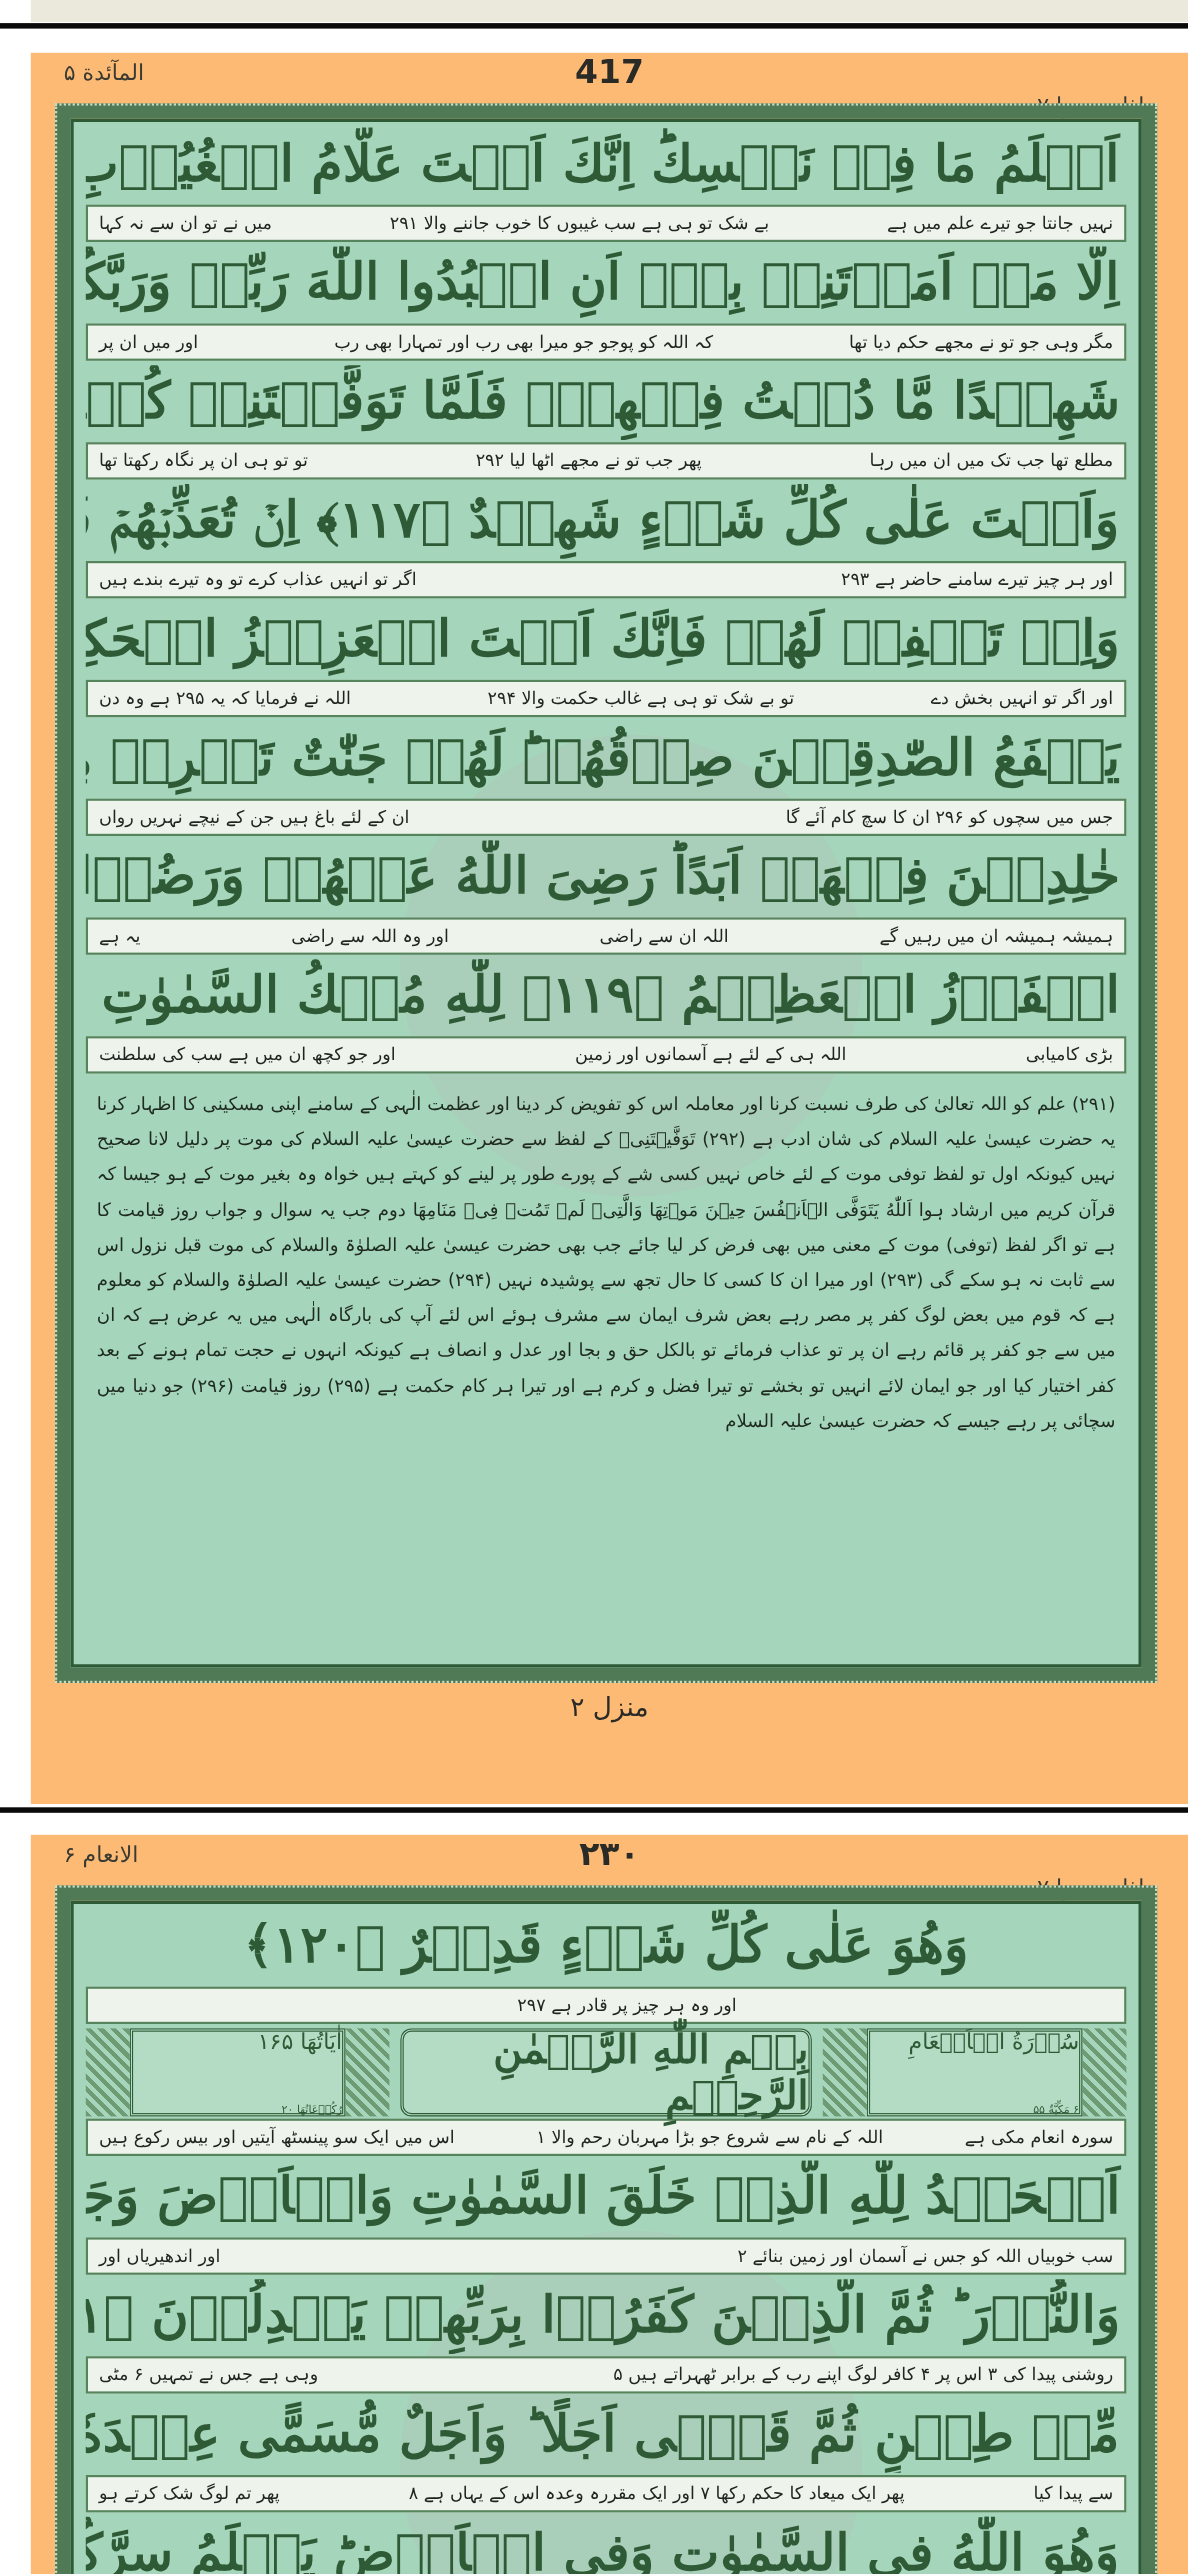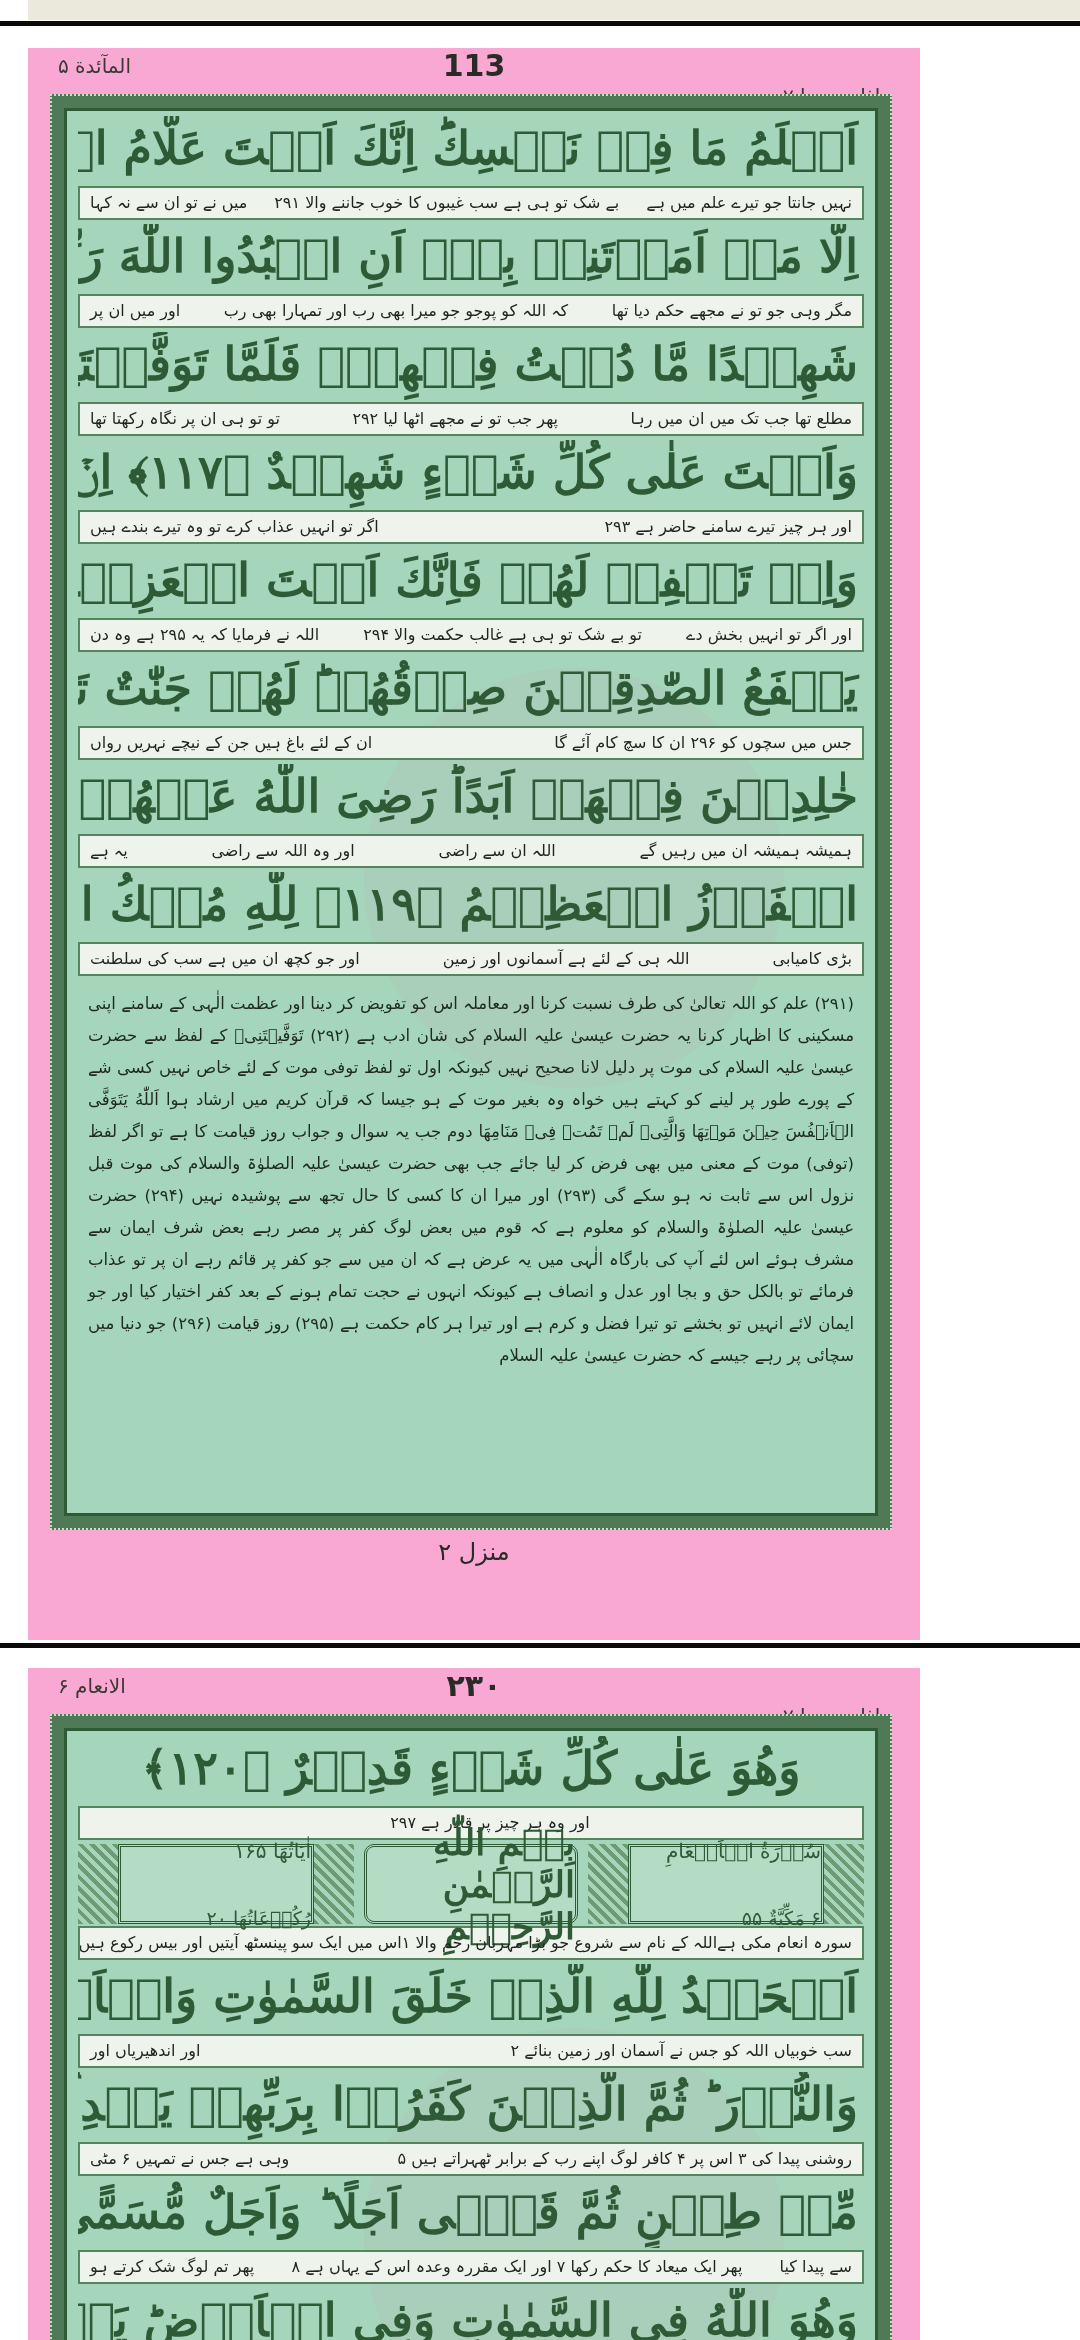--- a/index.html
+++ b/index.html
@@ -1,52 +1,52 @@
 <!DOCTYPE html>
 <html><head>
 <meta charset="utf-8">
 <style>
   html,body{margin:0;padding:0;}
   body{width:1080px;height:2340px;overflow:hidden;background:#ffffff;position:relative;font-family:"DejaVu Sans",sans-serif;}
   .prev-sliver{position:absolute;left:28px;top:0;width:1052px;height:20px;background:#ebe9dc;}
   .divider{position:absolute;left:0;width:1080px;height:5px;background:#0a0a0a;}
-  .page{position:absolute;left:28px;width:892px;background:#f9a8d4;}
+  .page{position:absolute;left:28px;width:1052px;background:#fdba74;}
   .page-head{position:absolute;left:0;right:0;top:0;height:40px;color:#3a3a32;}
   .ph-left{position:absolute;left:30px;top:6px;font-size:20px;}
   .ph-center{position:absolute;left:0;right:0;top:0;text-align:center;font-size:30px;font-weight:bold;color:#2a2a26;}
   .ph-right{position:absolute;right:30px;top:8px;font-size:20px;margin-top:28px;}
   .frame{position:absolute;left:22px;right:28px;border:14px solid #4f7a55;
     background:#a5d6bb;box-shadow:inset 0 0 0 3px #2e5a36;
     background-clip:padding-box;}
   .frame::before{content:"";position:absolute;inset:-14px;border:2px dotted #c8dcc8;pointer-events:none;}
   .inner{position:absolute;left:14px;right:14px;top:8px;bottom:8px;}
   .ayah{direction:rtl;text-align:justify;text-align-last:justify;font-family:"DejaVu Serif",serif;
     font-size:46px;font-weight:bold;color:#2f5a36;line-height:64px;height:68px;white-space:nowrap;overflow:hidden;padding:0 6px;}
   .trans{direction:rtl;background:#eef3ec;border:2px solid #56845c;height:30px;line-height:30px;font-size:16px;color:#1f241f;
     white-space:nowrap;overflow:hidden;padding:0 10px;display:flex;justify-content:space-between;margin:2px 0 4px 0;}
   .tafsir{direction:rtl;font-size:16.5px;line-height:32px;color:#1f2a1f;padding:8px 10px 0 10px;text-align:justify;}
   .page-foot{position:absolute;left:0;right:0;text-align:center;font-size:24px;color:#2a2a26;}
   .surah-band{direction:rtl;display:flex;height:80px;margin:4px 0 0 0;align-items:stretch;}
   .sb-box{border:3px double #2e5a36;background:#b4dcc4;display:flex;flex-direction:column;align-items:flex-start;justify-content:center;color:#2f5a36;font-family:"DejaVu Serif",serif;}
   .sb-side{width:190px;font-size:20px;}
   .sb-orn{width:40px;background:repeating-linear-gradient(45deg,#6e9a74 0 4px,#a5d6bb 4px 8px);}
   .sb-mid{flex:1;font-size:36px;font-weight:bold;border-radius:10px;margin:0 10px;}
-  .sb-small{font-size:19px;margin-top:44px;}
+  .sb-small{font-size:10px;margin-top:44px;}
   .watermark{position:absolute;left:300px;width:420px;height:420px;border-radius:50%;background:rgba(200,150,170,0.12);pointer-events:none;}
 </style>
 </head>
 <body>
 
 <div class="prev-sliver"></div>
 <div class="divider" style="top:21px"></div>
 
 <section class="page" style="top:48px;height:1592px;">
   <div class="page-head">
     <span class="ph-left">المآئدة ۵</span>
-    <div class="ph-center">113</div>
+    <div class="ph-center">417</div>
     <span class="ph-right">واذا سمعوا ۷</span>
   </div>
   <div class="frame" style="top:46px;height:1408px;">
     <div class="watermark" style="top:560px"></div>
     <div class="inner">
       <div class="ayah">اَعۡلَمُ مَا فِىۡ نَفۡسِكَ‌ؕ اِنَّكَ اَنۡتَ عَلَّامُ الۡغُيُوۡبِ ﴿۱۱۶﴾ مَا قُلۡتُ لَهُمۡ</div>
       <div class="trans">
           <span>نہیں جانتا جو تیرے علم میں ہے</span>
           <span>بے شک تو ہی ہے سب غیبوں کا خوب جاننے والا ۲۹۱</span>
           <span>میں نے تو ان سے نہ کہا</span>

